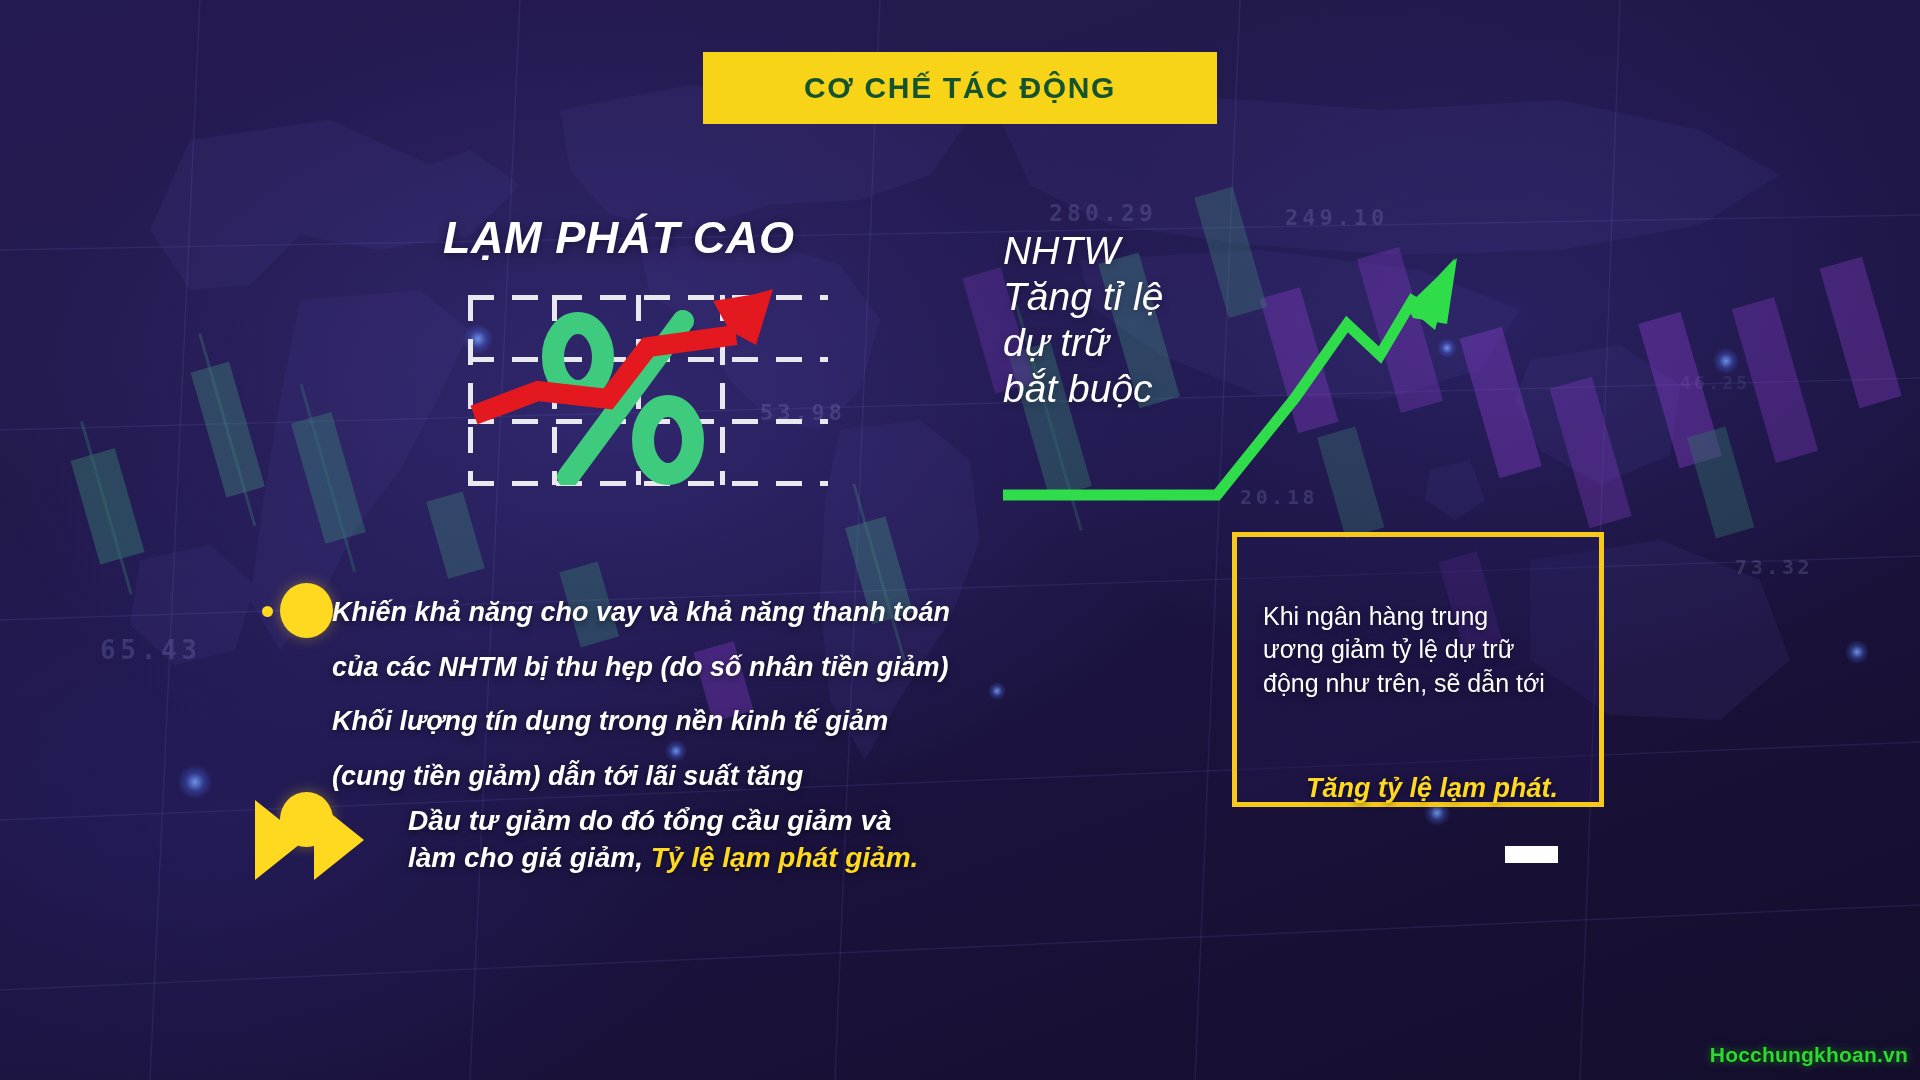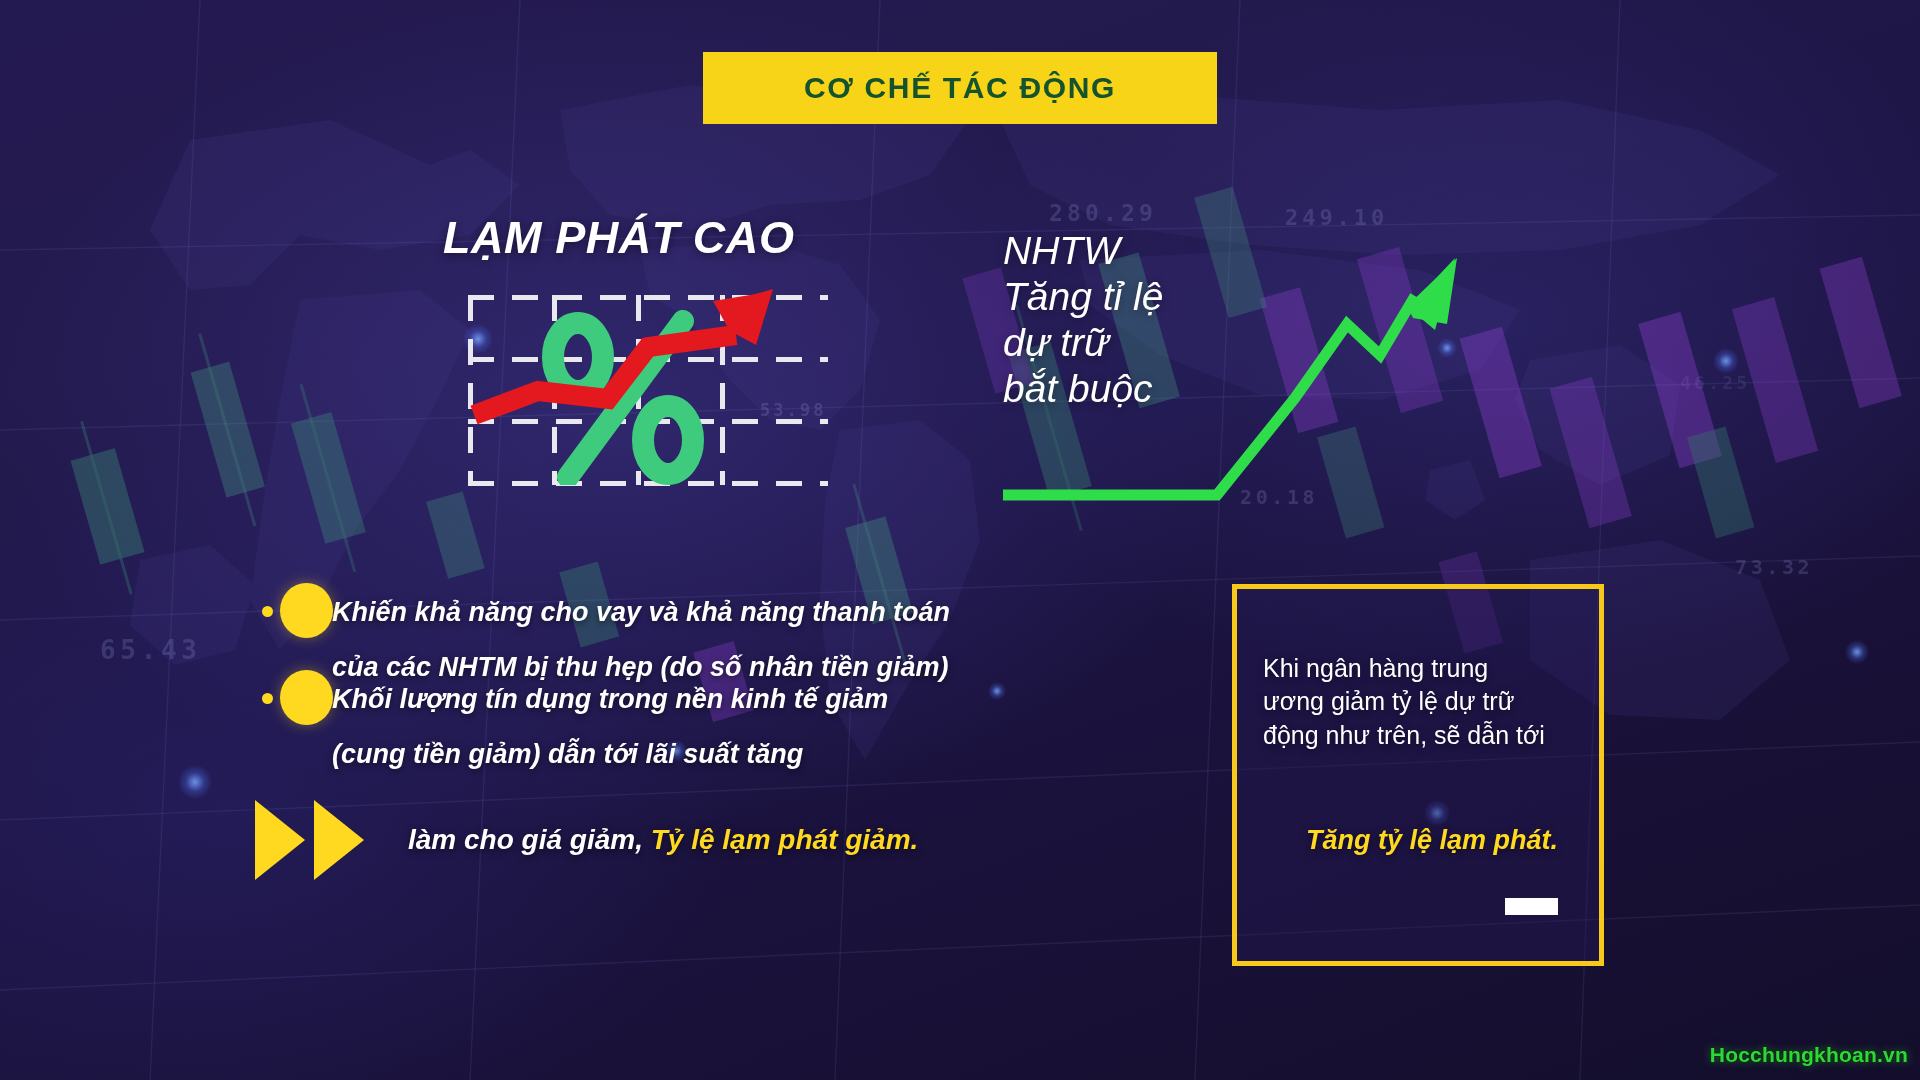--- a/index.html
+++ b/index.html
@@ -74,21 +74,21 @@
   .tri{width:0;height:0;border-top:40px solid transparent;border-bottom:40px solid transparent;
     border-left:50px solid #ffd920;}
   #arrow-item .tri:nth-of-type(2){margin-left:9px;}
   #arrow-text{margin-left:44px;color:#ffffff;font-size:28px;font-style:italic;font-weight:700;
     line-height:1.32;text-shadow:0 2px 7px rgba(0,0,0,.55);}
   #arrow-text .ln{display:block;white-space:nowrap;}
   .hl-yellow{color:#ffd920;}
 
   
   #conclusion-box{
-    position:absolute;left:1232px;top:584px;width:372px;height:382px;
+    position:absolute;left:1232px;top:532px;width:372px;height:275px;
     border:5px solid #f7c91a;background:rgba(36,27,88,.38);
   }
   #conclusion-text{
     position:absolute;left:26px;top:63px;width:330px;
     color:#ffffff;font-size:25px;font-weight:500;line-height:1.33;
     text-shadow:0 2px 7px rgba(0,0,0,.5);
   }
   #conclusion-text .ln{display:block;white-space:nowrap;}
   #conclusion-highlight{
     position:absolute;left:30px;top:236px;width:330px;text-align:center;
@@ -220,21 +220,21 @@
     <div class="glow" style="left:1713px;top:348px;width:26px;height:26px;"></div>
     <div class="glow" style="left:1437px;top:338px;width:20px;height:20px;"></div>
     <div class="glow" style="left:178px;top:765px;width:34px;height:34px;"></div>
     <div class="glow" style="left:665px;top:740px;width:22px;height:22px;"></div>
     <div class="glow" style="left:1424px;top:800px;width:26px;height:26px;"></div>
     <div class="glow" style="left:988px;top:682px;width:18px;height:18px;"></div>
     <div class="glow" style="left:1845px;top:640px;width:24px;height:24px;"></div>
 
     <div class="bgnum" style="left:1025px;top:200px;font-size:23px;margin-left:24px;">280.29</div>
     <div class="bgnum" style="left:1285px;top:205px;font-size:22px;">249.10</div>
-    <div class="bgnum" style="left:760px;top:400px;font-size:17px;">53.98</div>
+    <div class="bgnum" style="left:760px;top:400px;font-size:22px;">53.98</div>
     <div class="bgnum" style="left:1240px;top:485px;font-size:20px;">20.18</div>
     <div class="bgnum" style="left:100px;top:635px;font-size:26px;">65.43</div>
     <div class="bgnum" style="left:1735px;top:555px;font-size:20px;">73.32</div>
     <div class="bgnum" style="left:1680px;top:372px;font-size:18px;opacity:.6;">46.25</div>
   </div>
 
   <div id="title-banner">
     <div class="t">CƠ CHẾ TÁC ĐỘNG</div>
   </div>
 
@@ -286,35 +286,36 @@
     <div class="bullet-dots">
       <div class="dot-small"></div>
       <div class="dot-big"></div>
     </div>
     <div class="bullet-text">
       <span class="ln">Khiến khả năng cho vay và khả năng thanh toán</span>
       <span class="ln">của các NHTM bị thu hẹp (do số nhân tiền giảm)</span>
     </div>
   </div>
 
-  <div class="bullet-row" style="left:262px;top:662px;">
+  <div class="bullet-row" style="left:262px;top:684px;align-items:flex-end;">
     <div class="bullet-dots">
       <div class="dot-small"></div>
       <div class="dot-big"></div>
     </div>
     <div class="bullet-text">
       <span class="ln">Khối lượng tín dụng trong nền kinh tế giảm</span>
       <span class="ln">(cung tiền giảm) dẫn tới lãi suất tăng</span>
     </div>
   </div>
 
   <div id="arrow-item">
     <div class="tri"></div>
     <div class="tri"></div>
     <div id="arrow-text">
+      <span class="ln">Dầu tư giảm do đó tổng cầu giảm và</span>
       <span class="ln"><span>làm cho giá giảm, </span><span class="hl-yellow">Tỷ lệ lạm phát giảm.</span></span>
     </div>
   </div>
 
   <div id="conclusion-box">
     <div id="conclusion-text">
       <span class="ln">Khi ngân hàng trung</span>
       <span class="ln">ương giảm tỷ lệ dự trữ</span>
       <span class="ln">động như trên, sẽ dẫn tới</span>
     </div>

